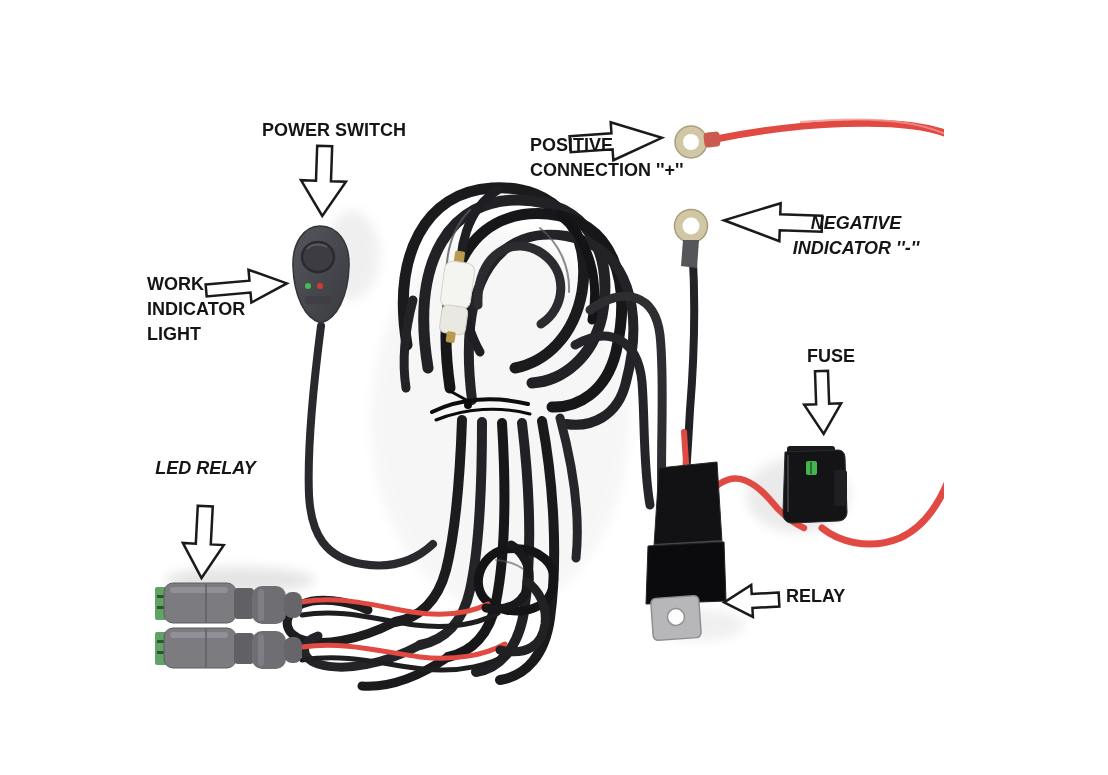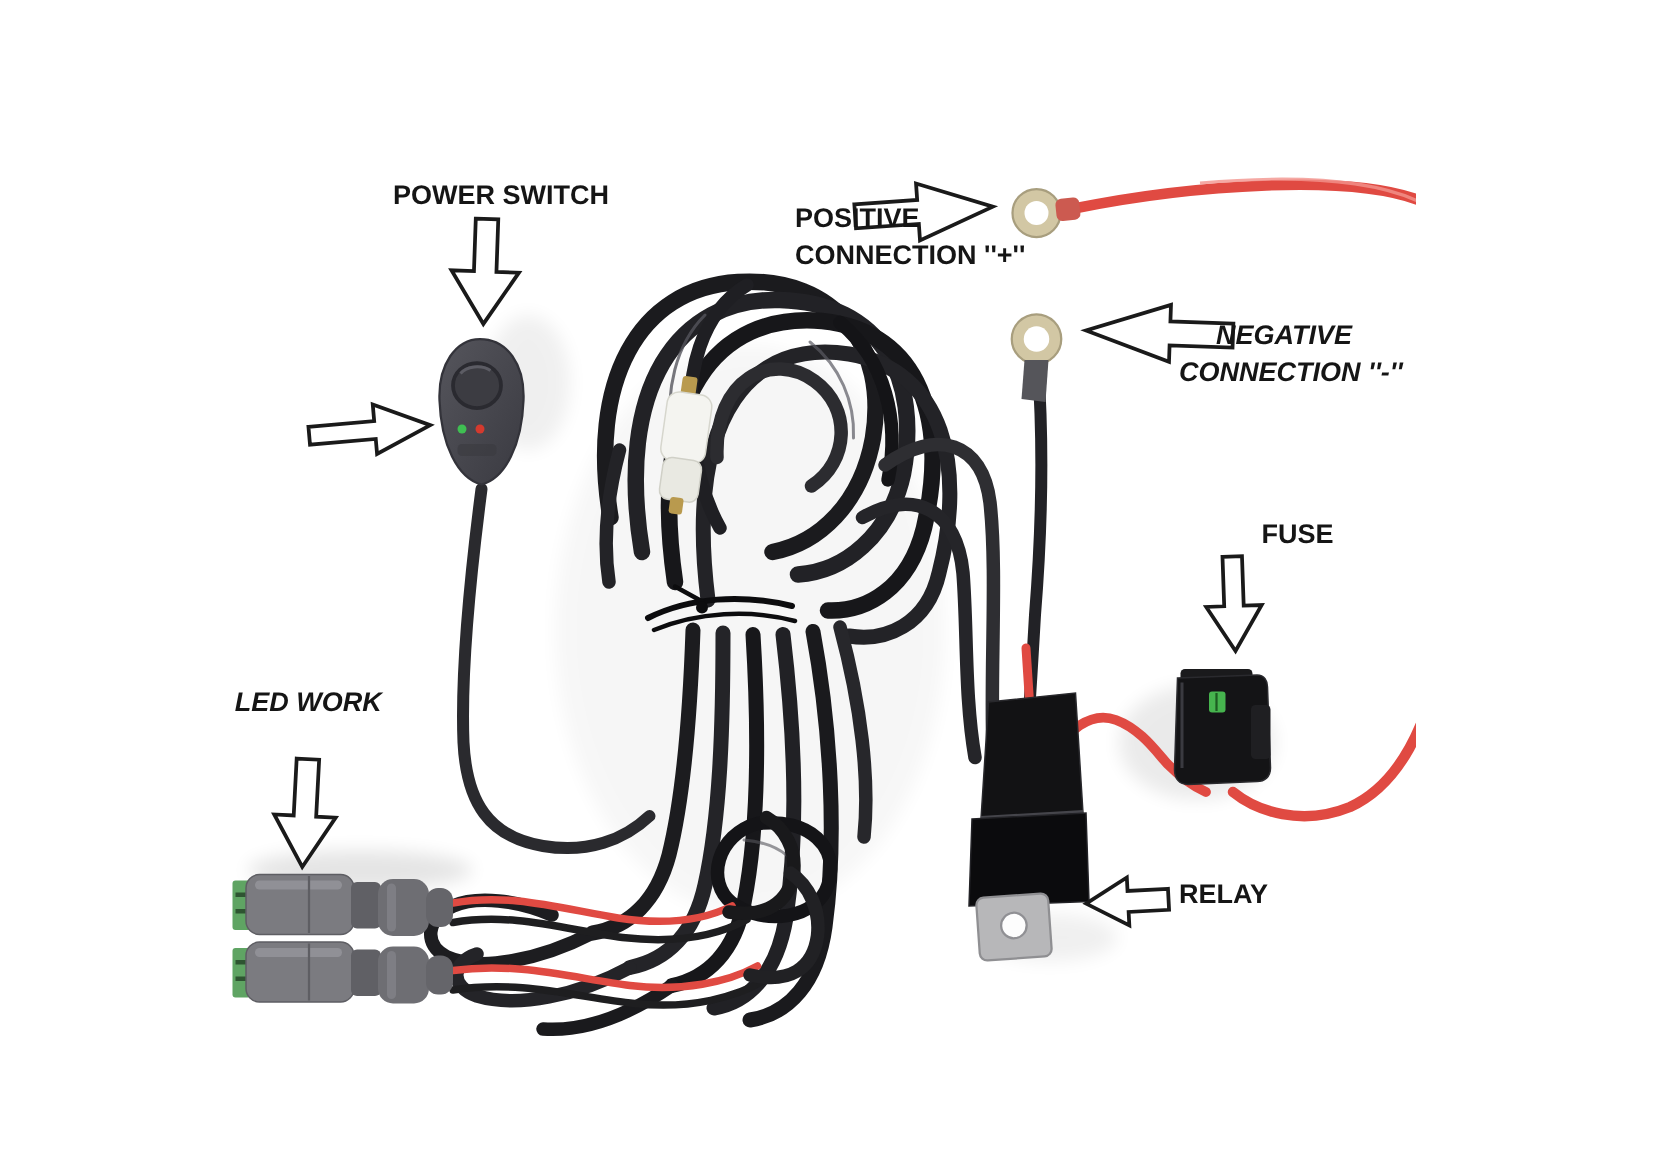--- a/index.html
+++ b/index.html
@@ -184,29 +184,34 @@
     <div>POWER SWITCH</div>
   </div>
 
   <div class="lbl" style="left:486px;top:133px;margin-left:44px;">
     <div>POSITIVE</div>
     <div>CONNECTION ''+''</div>
   </div>
 
   <div class="lbl center" style="left:786px;top:211px;width:140px;">
     <div>NEGATIVE</div>
-    <div>CONNECTION ''-''</div>
-  </div>
-
-
-  <div class="lbl" style="left:841px;top:344px;">
+    <div>INDICATOR ''-''</div>
+  </div>
+
+  <div class="lbl" style="left:147px;top:272px;">
+    <div>WORK</div>
+    <div>INDICATOR</div>
+    <div>LIGHT</div>
+  </div>
+
+  <div class="lbl" style="left:807px;top:344px;">
     <div>FUSE</div>
   </div>
 
   <div class="lbl" style="left:786px;top:584px;text-align:center;">
     <div>RELAY</div>
   </div>
 
   <div class="lbl center" style="left:128px;top:456px;width:155px;">
-    <div>LED WORK</div>
+    <div>LED RELAY</div>
   </div>
 
 </div>
 
 </body></html>

